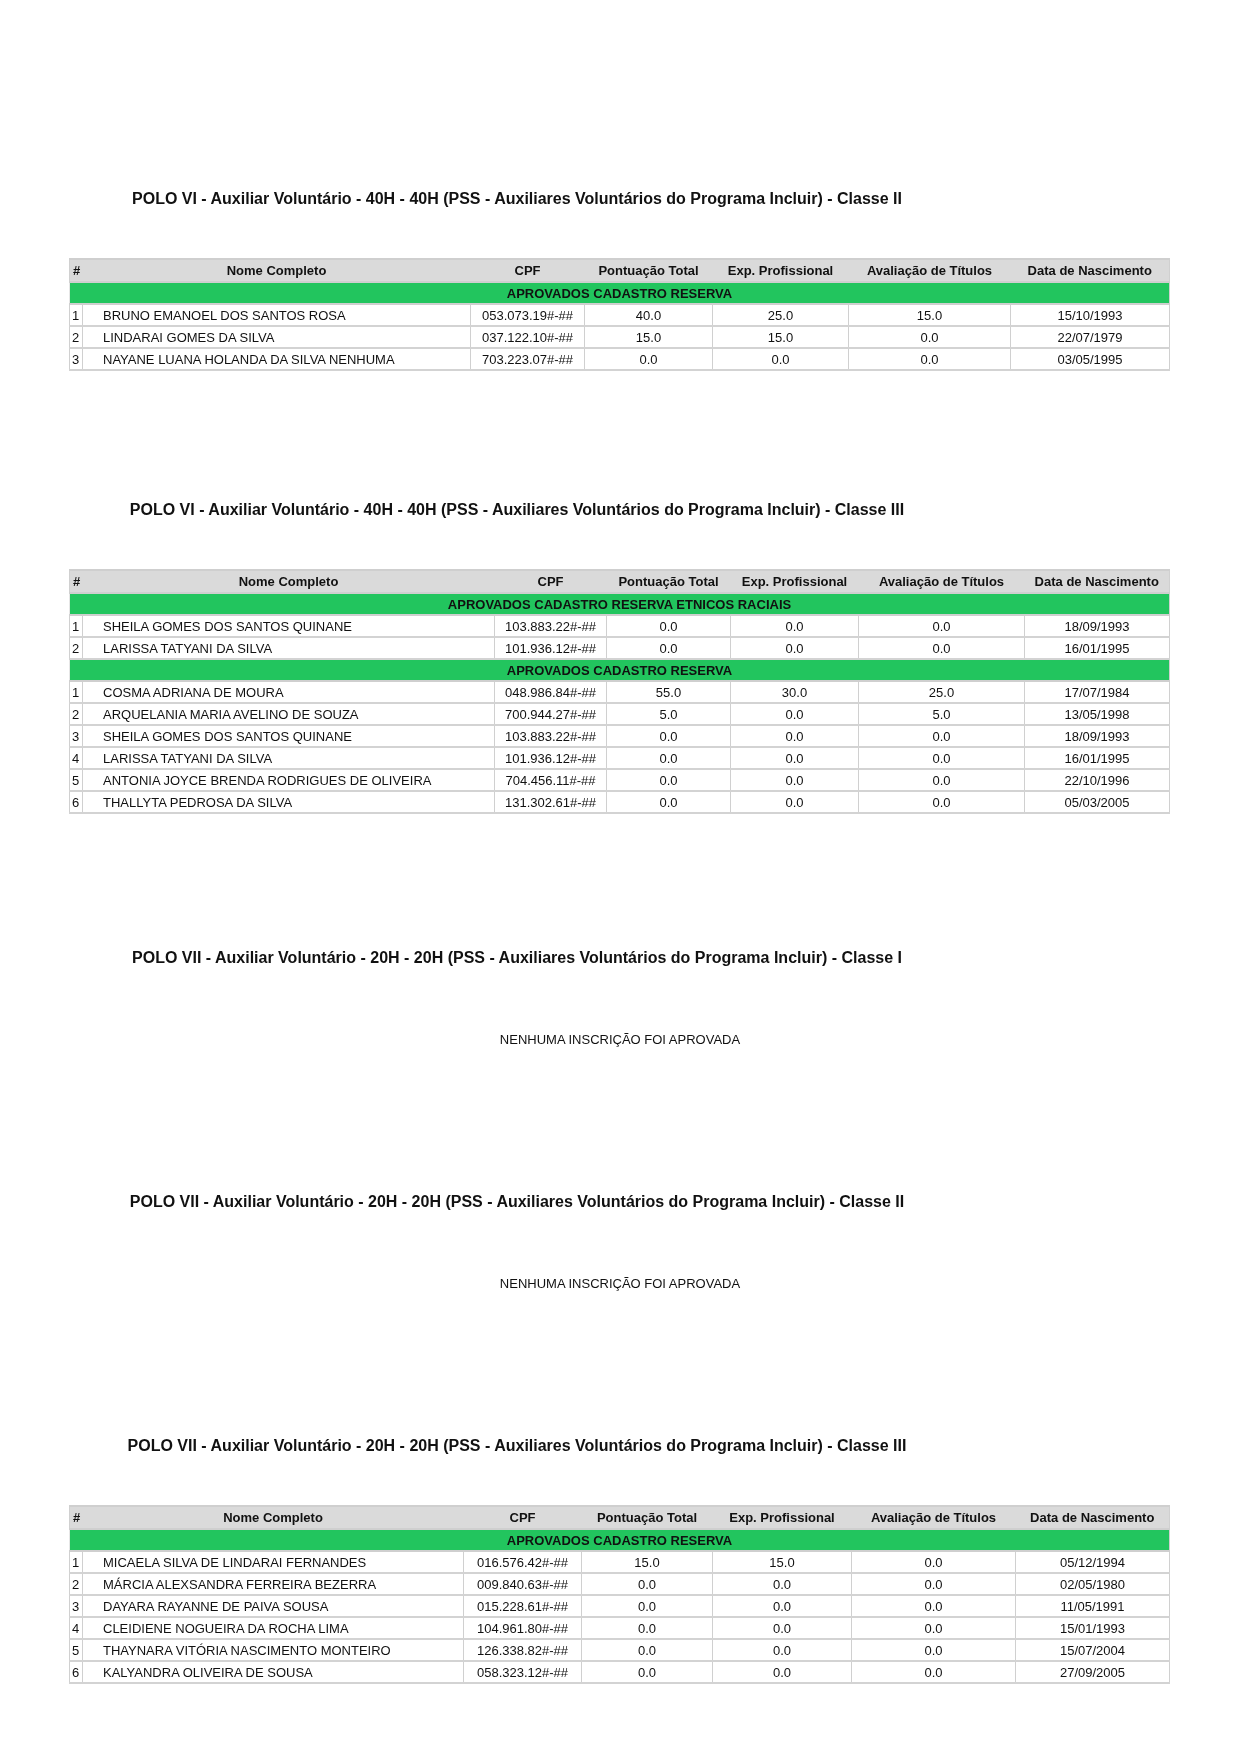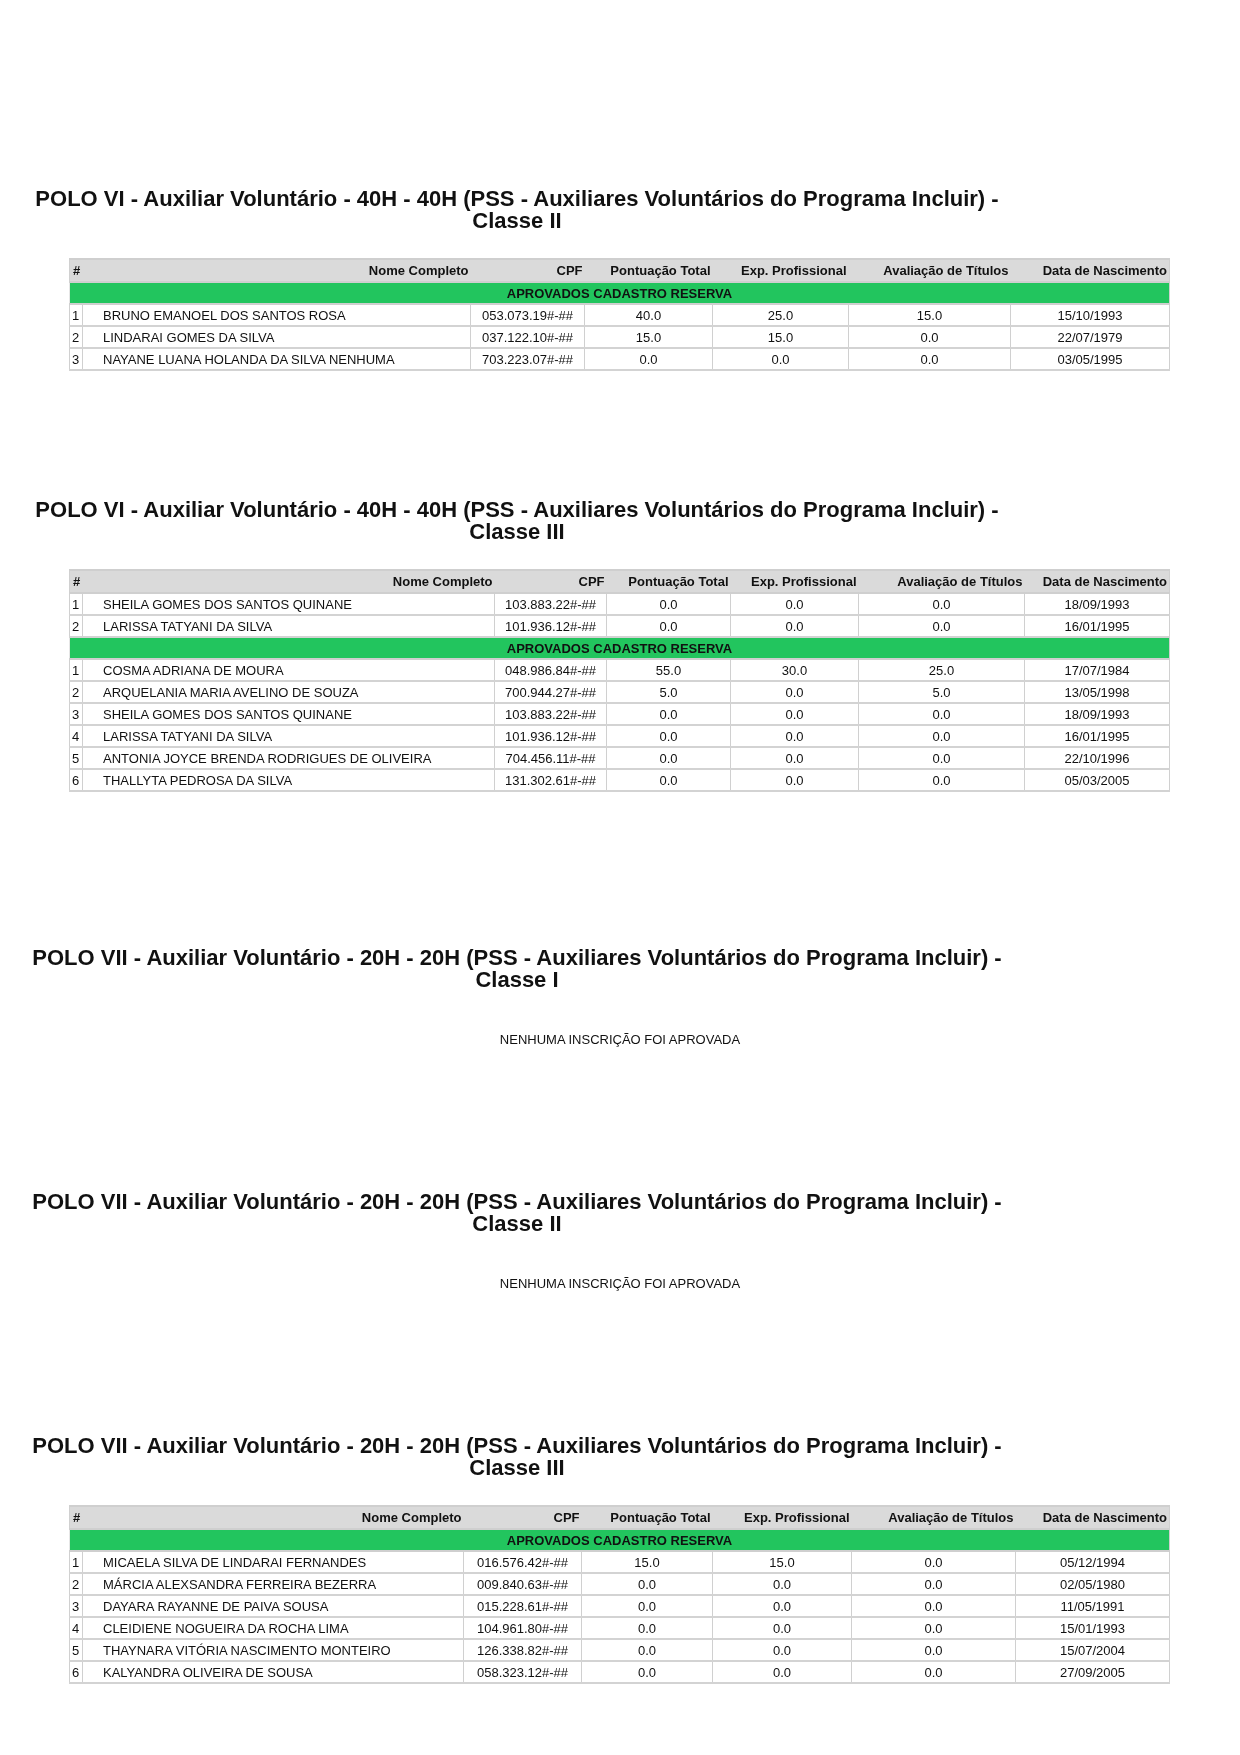--- a/index.html
+++ b/index.html
@@ -2,34 +2,34 @@
 <html><head>
 <meta charset="utf-8">
 <style>
   html, body { margin: 0; padding: 0; background: #ffffff; }
   body {
     width: 1240px; height: 1755px; position: relative; overflow: hidden;
     font-family: "Liberation Sans", sans-serif; color: #111;
   }
   .section-title {
     position: absolute; left: 0; width: 1034px; text-align: center;
-    font-weight: bold; font-size: 22px; line-height: 22px; margin: 0;
+    font-weight: bold; font-size: 16px; line-height: 22px; margin: 0;
   }
   .empty-msg {
     position: absolute; left: 0; width: 1240px; text-align: center;
     font-size: 13px; line-height: 16px;
   }
   table.res {
     position: absolute; left: 69px; width: 1100px;
     border-collapse: collapse; font-size: 13px; table-layout: fixed;
   }
   table.res th {
     background: #dadada; font-weight: bold; height: 21px; padding: 0 2px;
     border-top: 2px solid #cfcfcf; border-bottom: 2px solid #cfcfcf;
-    text-align: right; white-space: nowrap;
+    text-align: center; white-space: nowrap;
   }
   table.res th.h-num { text-align: left; padding-left: 3px; }
   table.res tr.group td {
     background: #22c55e; font-weight: bold; text-align: center; height: 20px;
     border-bottom: 2px solid #cfcfcf; border-left: 1px solid #e6e6e6;
   }
   table.res td {
     height: 20px; padding: 0 2px; border: 1px solid #d0d0d0;
     border-bottom: 2px solid #d3d3d3; text-align: center; white-space: nowrap;
     overflow: hidden;
@@ -113,20 +113,23 @@
     <th class="h-num">#</th>
     <th>Nome Completo</th>
     <th>CPF</th>
     <th>Pontuação Total</th>
     <th>Exp. Profissional</th>
     <th>Avaliação de Títulos</th>
     <th>Data de Nascimento</th>
   </tr>
     </thead>
   <tbody>
+    <tr class="group">
+        <td colspan="7">APROVADOS CADASTRO RESERVA ETNICOS RACIAIS</td>
+      </tr>
     <tr>
         <td class="c-num">1</td>
         <td class="c-name">SHEILA GOMES DOS SANTOS QUINANE</td>
         <td>103.883.22#-##</td>
         <td>0.0</td>
         <td>0.0</td>
         <td>0.0</td>
         <td>18/09/1993</td>
       </tr>
     <tr>

